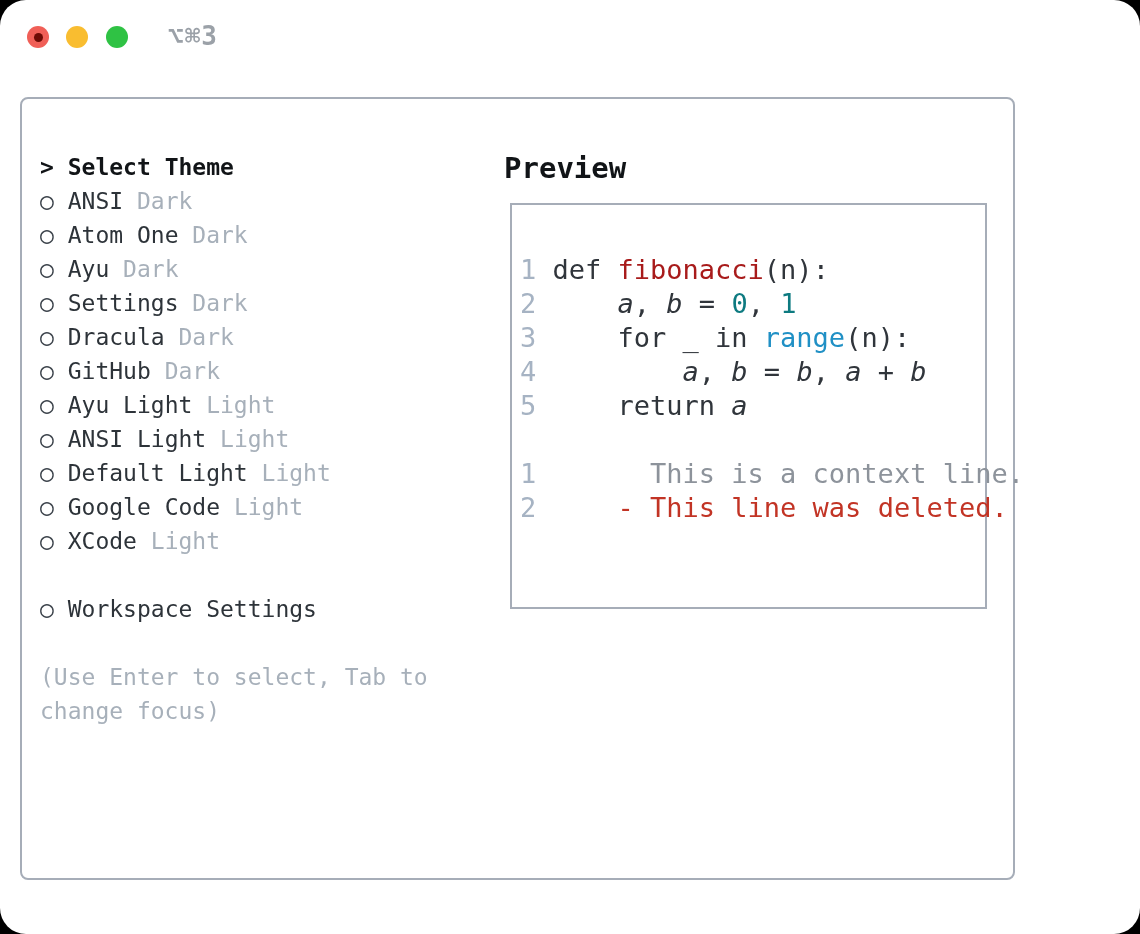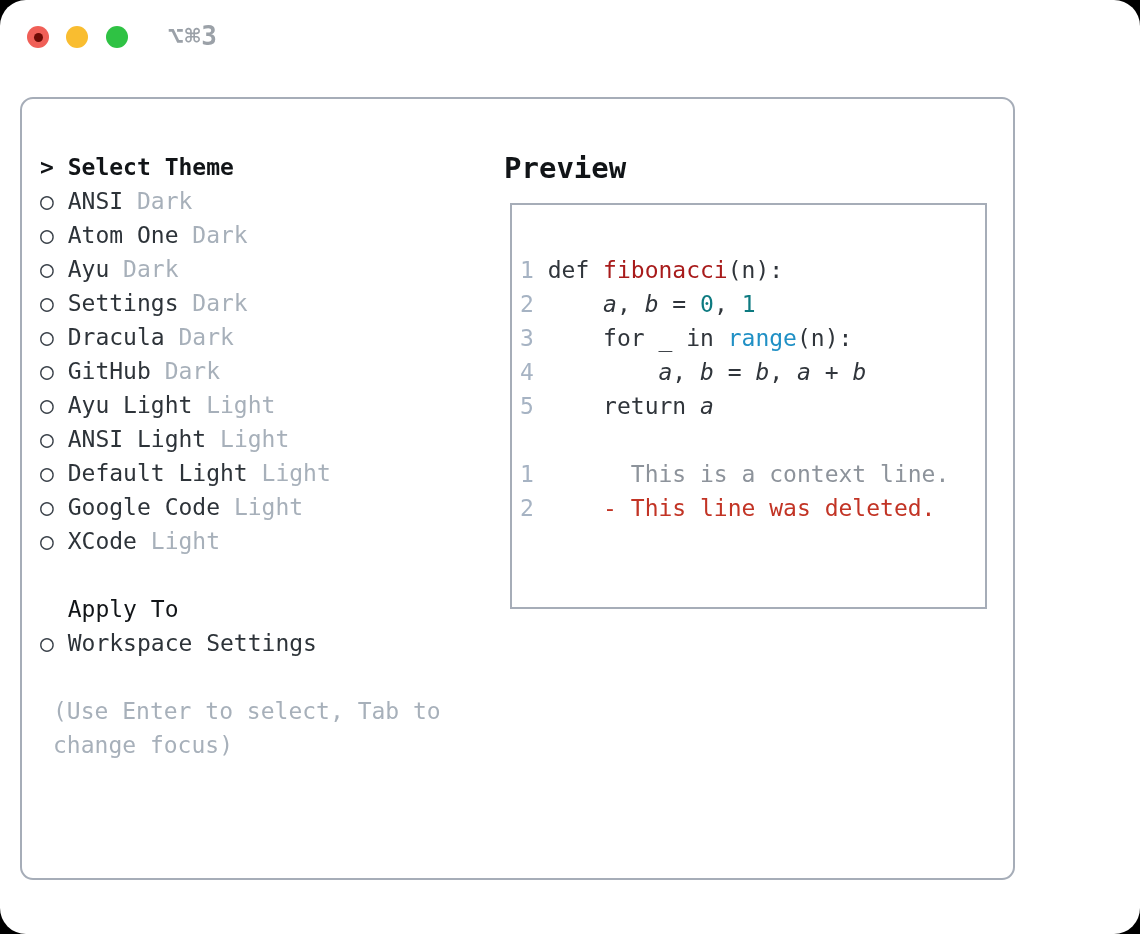--- a/index.html
+++ b/index.html
@@ -23,48 +23,48 @@
   .tl-dot { width: 9px; height: 9px; border-radius: 50%; background: var(--c-tl-dot); }
   .win-title {
     position: absolute; left: 168px; top: 21px;
     font-size: 26px; font-weight: bold; color: var(--c-title);
     letter-spacing: 1px; white-space: pre;
   }
 
   
   .panel {
     position: absolute; left: 20px; top: 97px; width: 995px; height: 783px;
-    border: 2px solid var(--c-border); border-radius: 13px; background: #fff;
+    border: 2px solid var(--c-border); border-radius: 8px; background: #fff;
   }
 
   
   .left-list { position: absolute; left: 18px; top: 51px; width: 440px; }
   .row {
     height: 34px; line-height: 34px; font-size: 23px; white-space: pre;
     color: var(--c-text);
   }
   .row .mk { color: var(--c-circle); }
   .row .lb { color: var(--c-text); }
   .row .vt { color: var(--c-muted); }
   .row-header .mk, .row-header .lb { color: var(--c-header); font-weight: bold; }
   .row-selected .mk, .row-selected .lb { color: var(--c-green); }
   .row-section .lb { color: var(--c-header); }
-  .row-hint { color: var(--c-muted); margin-left: 13px; }
+  .row-hint { color: var(--c-muted); }
 
   
   .preview-title {
     position: absolute; left: 482px; top: 52px; height: 34px; line-height: 34px;
     font-size: 29px; font-weight: bold; color: var(--c-header); white-space: pre;
   }
   .preview-box {
     position: absolute; left: 488px; top: 104px; width: 477px; height: 406px;
     border: 2px solid var(--c-border); background: #fff;
   }
   .code-lines { position: absolute; left: 8px; top: 48px; right: 4px; }
-  .code-row { height: 34px; line-height: 34px; font-size: 23px; white-space: pre; }
+  .code-row { height: 34px; line-height: 34px; font-size: 27px; white-space: pre; }
   .sg-gutter  { color: var(--c-gutter); }
   .sg-code    { color: var(--c-code); }
   .sg-func    { color: var(--c-func); }
   .sg-num     { color: var(--c-num); }
   .sg-builtin { color: var(--c-builtin); }
   .sg-var     { color: var(--c-code); font-style: italic; }
   .sg-context { color: var(--c-context); }
   .sg-deleted { color: var(--c-deleted); }
   .sg-added   { color: var(--c-added); }
 </style>
@@ -90,21 +90,20 @@
         <div class="row "><span class="mk">○ </span><span class="lb">Ayu</span><span class="vt"> Dark</span></div>
         <div class="row "><span class="mk">○ </span><span class="lb">Settings</span><span class="vt"> Dark</span></div>
         <div class="row "><span class="mk">○ </span><span class="lb">Dracula</span><span class="vt"> Dark</span></div>
         <div class="row "><span class="mk">○ </span><span class="lb">GitHub</span><span class="vt"> Dark</span></div>
         <div class="row "><span class="mk">○ </span><span class="lb">Ayu Light</span><span class="vt"> Light</span></div>
         <div class="row "><span class="mk">○ </span><span class="lb">ANSI Light</span><span class="vt"> Light</span></div>
         <div class="row "><span class="mk">○ </span><span class="lb">Default Light</span><span class="vt"> Light</span></div>
         <div class="row "><span class="mk">○ </span><span class="lb">Google Code</span><span class="vt"> Light</span></div>
         <div class="row "><span class="mk">○ </span><span class="lb">XCode</span><span class="vt"> Light</span></div>
         <div class="row "><span class="lb"> </span></div>
-        <div class="row row-section"><span class="mk">  </span><span class="lb">Apply To</span></div>
         <div class="row "><span class="mk">○ </span><span class="lb">Workspace Settings</span></div>
         <div class="row "><span class="lb"> </span></div>
         <div class="row row-hint"><span class="hint">(Use Enter to select, Tab to</span></div>
         <div class="row row-hint"><span class="hint">change focus)</span></div>
       </div>
     <div class="preview-title">Preview</div>
     <div class="preview-box">
       <div class="code-lines" id="code-lines">
           <div class="code-row"><span class="sg-gutter">1 </span><span class="sg-code">def </span><span class="sg-func">fibonacci</span><span class="sg-code">(n):</span></div>
           <div class="code-row"><span class="sg-gutter">2 </span><span class="sg-code">    </span><span class="sg-var">a</span><span class="sg-code">, </span><span class="sg-var">b</span><span class="sg-code"> = </span><span class="sg-num">0</span><span class="sg-code">, </span><span class="sg-num">1</span></div>

